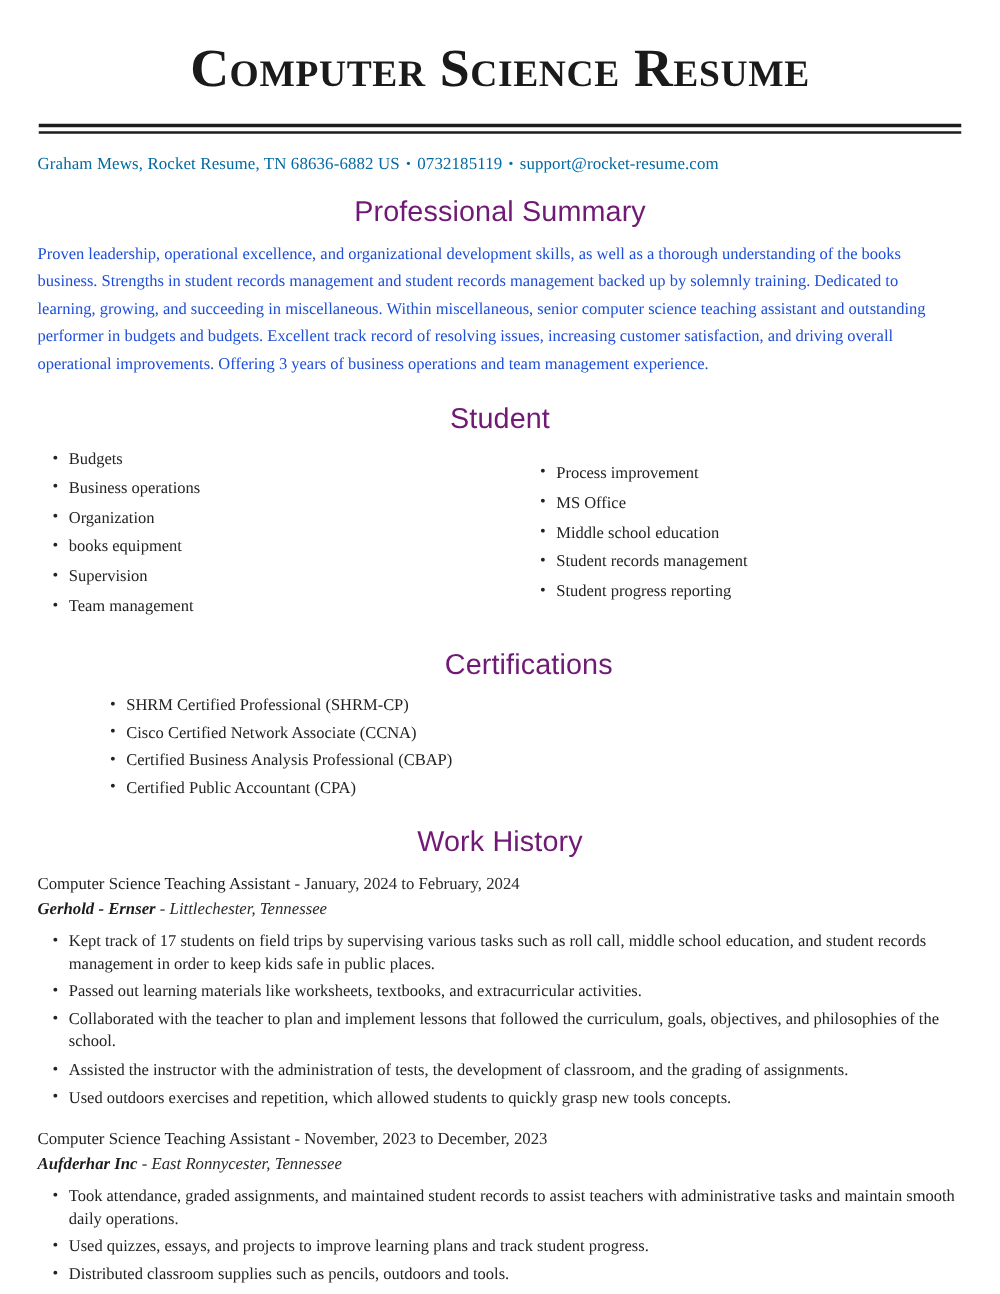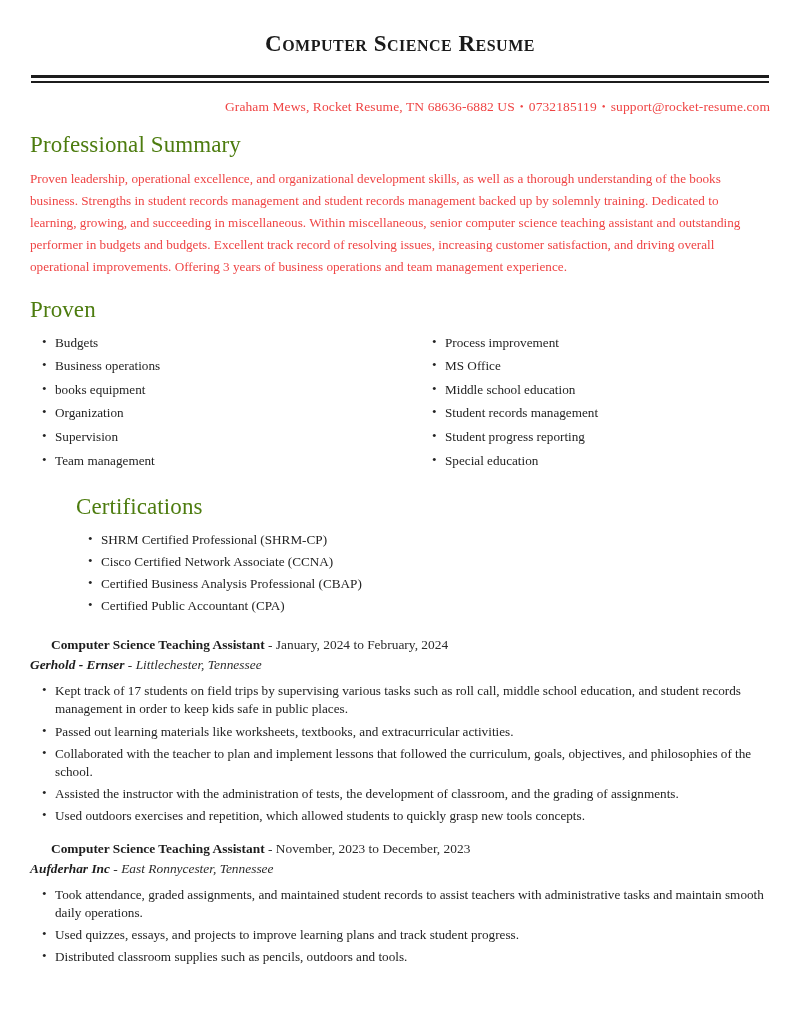--- a/index.html
+++ b/index.html
@@ -22,21 +22,21 @@
     padding: 0 30px;
     position: relative;
   }
 
   
   .resume-title {
     text-align: center;
     font-family: "Liberation Serif", "DejaVu Serif", serif;
     font-weight: 700;
     font-variant: small-caps;
-    font-size: 23px;
+    font-size: 43px;
     letter-spacing: 0.5px;
     color: #1a1a1a;
     margin: 0;
     padding-top: 30px;
     line-height: 1.2;
   }
   .rule-group {
     margin-top: 17px;
     padding: 0 1px;
   }
@@ -46,50 +46,51 @@
   }
   .rule-gap {
     height: 3px;
     background: #ffffff;
   }
   .rule-thin {
     height: 2px;
     background: #1c1c1c;
   }
   .contact-line {
-    text-align: right;
+    text-align: left;
     font-size: 13.5px;
-    color: #ef4444;
+    color: #0369a1;
     margin-top: 16px;
     letter-spacing: 0.1px;
   }
   .contact-sep {
     padding: 0 5px;
     font-size: 11px;
     position: relative;
     top: -1px;
   }
 
   
   .section {
     margin-top: 16px;
   }
   .section-heading {
-    font-family: Liberation Serif, serif;
+    font-family: Liberation Sans, sans-serif;
     font-weight: 400;
     font-size: 23px;
-    color: #4d7c0f;
+    color: #701a75;
     margin: 0 0 9px 0;
     line-height: 1.25;
     letter-spacing: 0.1px;
+    text-align: center;
   }
   .summary-text {
     font-size: 13.2px;
     line-height: 1.66;
-    color: #ef4444;
+    color: #1d4ed8;
     margin: 0;
     text-align: left;
     max-width: 712px;
   }
 
   
   ul.bullets {
     margin: 0;
     padding: 0;
     list-style: none;
@@ -139,22 +140,21 @@
   }
   .job:last-child {
     margin-bottom: 0;
   }
   .job-line1 {
     font-size: 13.4px;
     line-height: 1.5;
     color: #1d1d1d;
   }
   .job-title {
-    font-weight: 700;
-    margin-left: 21px;
+    font-weight: 400;
   }
   .job-dates {
     font-weight: 400;
     color: #2a2a2a;
   }
   .job-line2 {
     font-size: 13.4px;
     line-height: 1.5;
     color: #1d1d1d;
     margin-bottom: 7px;
@@ -192,56 +192,56 @@
   <div class="contact-line">
     <span>Graham Mews, Rocket Resume, TN 68636-6882 US</span><span class="contact-sep">•</span><span>0732185119</span><span class="contact-sep">•</span><span>support@rocket-resume.com</span>
   </div>
 
   <div class="section">
     <h2 class="section-heading">Professional Summary</h2>
     <p class="summary-text">Proven leadership, operational excellence, and organizational development skills, as well as a thorough understanding of the books business. Strengths in student records management and student records management backed up by solemnly training. Dedicated to learning, growing, and succeeding in miscellaneous. Within miscellaneous, senior computer science teaching assistant and outstanding performer in budgets and budgets. Excellent track record of resolving issues, increasing customer satisfaction, and driving overall operational improvements. Offering 3 years of business operations and team management experience.</p>
   </div>
 
   <div class="section sec-skills">
-    <h2 class="section-heading">Proven</h2>
+    <h2 class="section-heading">Student</h2>
     <div class="skills-columns">
       <div class="skills-col left">
         <ul class="bullets">
           <li>Budgets</li>
           <li>Business operations</li>
+          <li>Organization</li>
           <li>books equipment</li>
-          <li>Organization</li>
           <li>Supervision</li>
           <li>Team management</li>
         </ul>
       </div>
       <div class="skills-col right">
         <ul class="bullets">
           <li>Process improvement</li>
           <li>MS Office</li>
           <li>Middle school education</li>
           <li>Student records management</li>
           <li>Student progress reporting</li>
-          <li>Special education</li>
         </ul>
       </div>
     </div>
   </div>
 
   <div class="section sec-certs">
     <h2 class="section-heading">Certifications</h2>
     <ul class="bullets certs-list">
       <li>SHRM Certified Professional (SHRM-CP)</li>
       <li>Cisco Certified Network Associate (CCNA)</li>
       <li>Certified Business Analysis Professional (CBAP)</li>
       <li>Certified Public Accountant (CPA)</li>
     </ul>
   </div>
 
   <div class="section sec-work">
+    <h2 class="section-heading">Work History</h2>
 
     <div class="job">
       <div class="job-line1">
         <span class="job-title">Computer Science Teaching Assistant</span><span class="job-dates"> - </span><span class="job-dates">January, 2024 to February, 2024</span>
       </div>
       <div class="job-line2">
         <span class="job-company">Gerhold - Ernser</span><span class="job-location"> - </span><span class="job-location">Littlechester, Tennessee</span>
       </div>
       <ul class="bullets job-bullets">
         <li>Kept track of 17 students on field trips by supervising various tasks such as roll call, middle school education, and student records management in order to keep kids safe in public places.</li>

